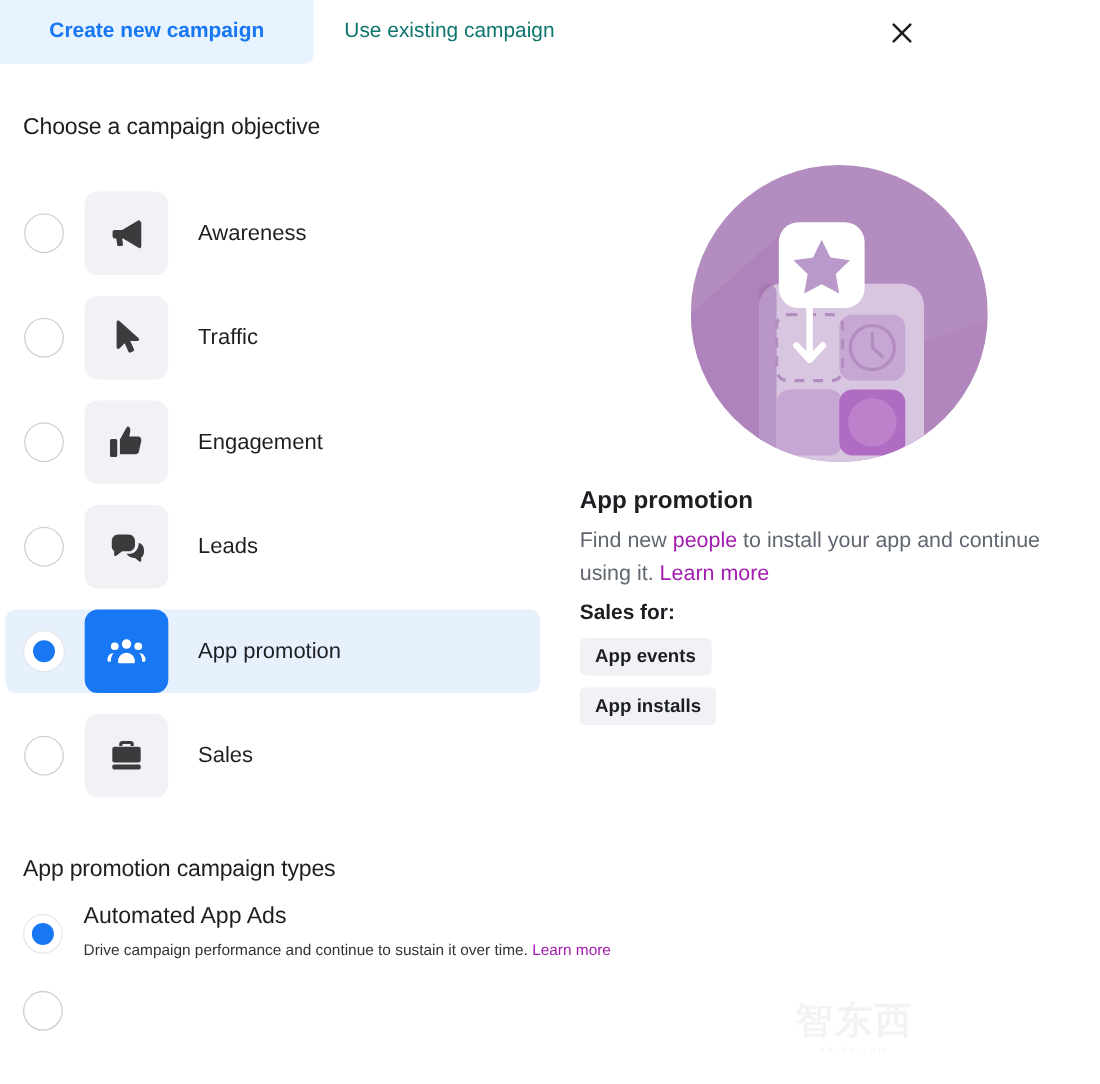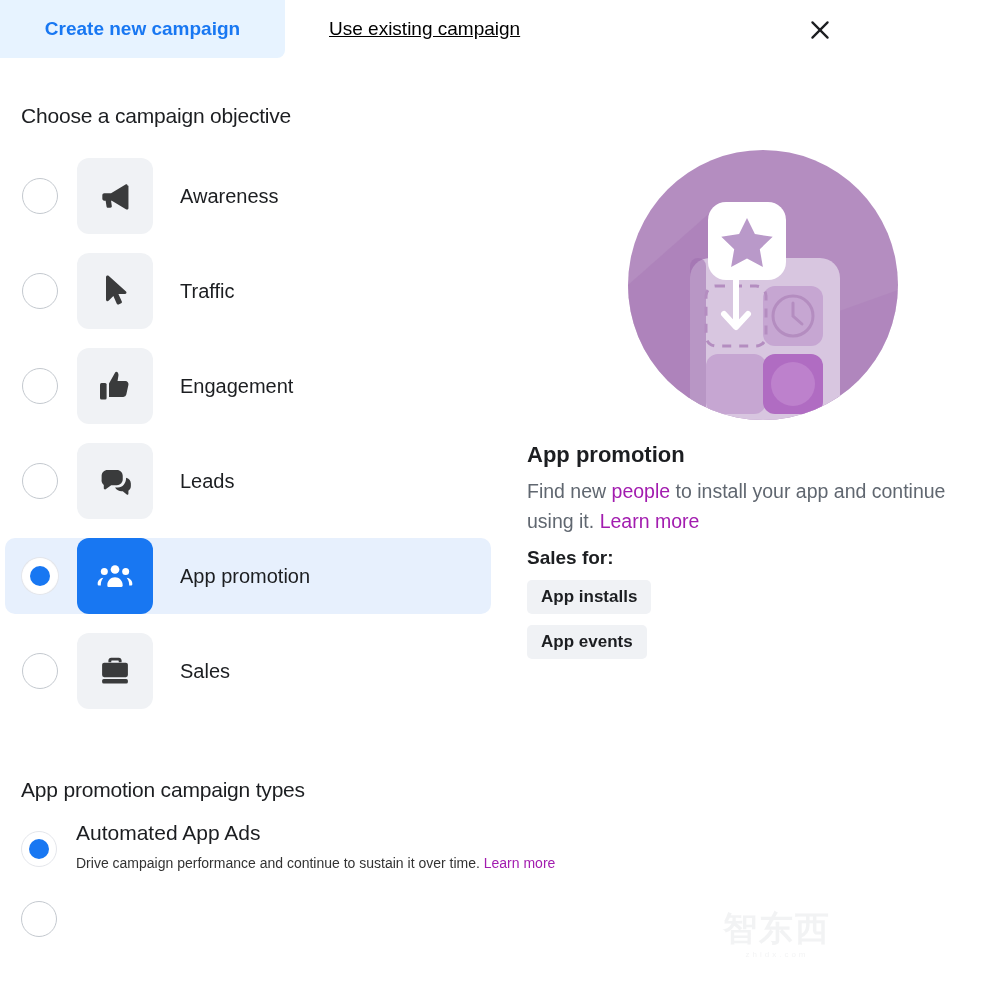--- a/index.html
+++ b/index.html
@@ -39,24 +39,23 @@
     white-space: nowrap;
   }
   .tab-active {
     width: 285px;
     background: #e7f3ff;
     color: #1877f2;
     font-weight: bold;
     border-radius: 0 0 8px 0;
   }
   .tab-inactive {
-    padding: 0 44px;
-    color: #000000;
+    padding: 0 28px;
+    color: #0f766e;
     font-weight: normal;
-    text-decoration: underline;
   }
   .close-btn {
     position: absolute;
     right: 22px;
     top: 12px;
     width: 36px;
     height: 36px;
     display: flex;
     align-items: center;
     justify-content: center;
@@ -73,21 +72,21 @@
     color: #1c1e21;
     letter-spacing: -0.2px;
   }
   #objective-title { left: 21px; top: 104px; }
   #types-title     { left: 21px; top: 778px; }
 
   
   .obj-list {
     position: absolute;
     left: 5px;
-    top: 158px;
+    top: 174px;
     width: 486px;
   }
   .obj-row {
     position: relative;
     height: 76px;
     display: flex;
     align-items: center;
     border-radius: 10px;
     cursor: pointer;
     margin-bottom: 19px;
@@ -406,24 +405,24 @@
     <div class="detail-heading">App promotion</div>
 
     <div class="detail-desc">
       <span>Find new </span><span class="link">people</span><span> to install your app and continue using it. </span><span class="link">Learn more</span>
     </div>
 
     <div class="goodfor">Sales for:</div>
 
     <div class="badges">
       <div class="badge-row">
+        <span class="badge">App events</span>
+      </div>
+      <div class="badge-row">
         <span class="badge">App installs</span>
-      </div>
-      <div class="badge-row">
-        <span class="badge">App events</span>
       </div>
     </div>
   </div>
 
   <div id="types-title" class="section-title">App promotion campaign types</div>
 
   <div class="types">
 
     <div class="type-row">
       <div class="type-radio checked"></div>

